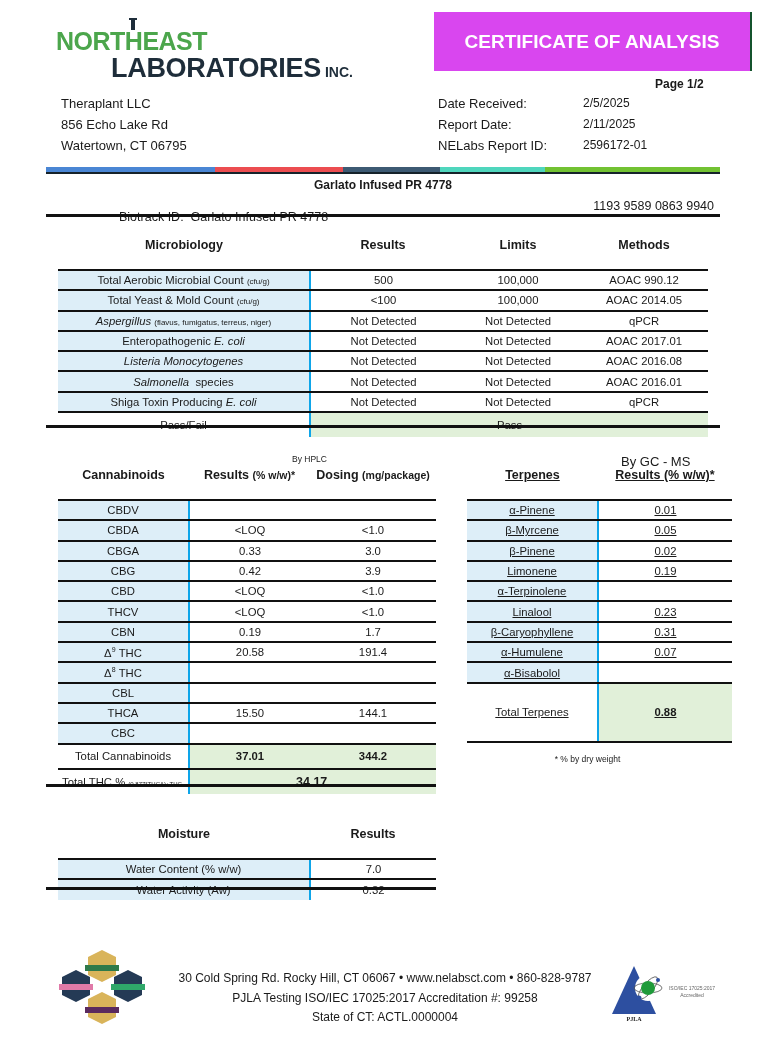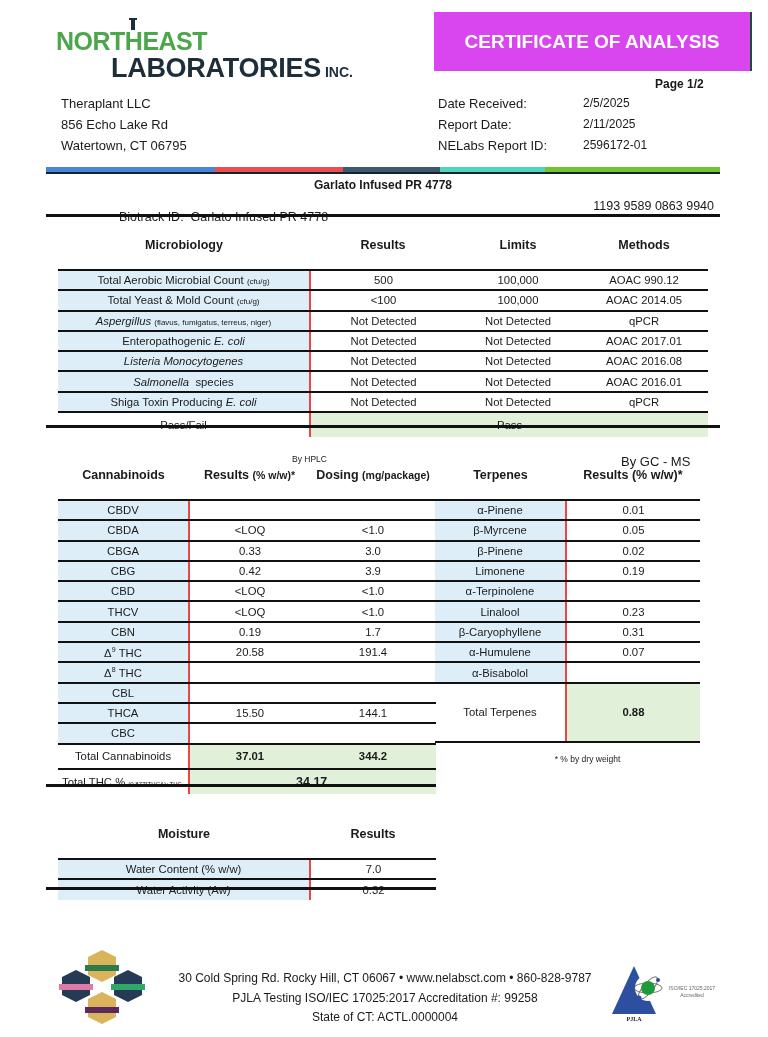--- a/index.html
+++ b/index.html
@@ -33,33 +33,33 @@
   .rule-thick { height: 3px; background: #111; }
 
   
   table { border-collapse: collapse; font-size: 11.3px; }
   td, th { text-align: center; padding: 0; height: 20.3px; }
   th { font-weight: 700; font-size: 12.5px; height: 18px; vertical-align: bottom; padding-bottom: 17px; }
   .lbl { background: #ddeef8; }
   .pass { background: #e1f0d9; text-align: center; }
   tr.rb td { border-bottom: 2px solid #111; }
   tr.hb th { border-bottom: 2px solid #111; }
-  .vsep { border-right: 2px solid #ef4444; }
+  .vsep { border-right: 2px solid #0ea5e9; }
   .small { font-size: 8px; }
   .tiny { font-size: 6px; }
   i { font-style: italic; }
 
   .micro { left: 58px; top: 238px; width: 650px; }
   .micro-bottom { left: 46px; top: 425px; width: 674px; }
 
   .cann { left: 58px; top: 468px; width: 378px; }
   .cann-bottom { left: 46px; top: 784px; width: 390px; }
   .hplc-note { left: 292px; top: 454px; font-size: 8.5px; }
 
-  .terp { left: 435px; top: 468px; width: 265px; }
+  .terp { left: 467px; top: 468px; width: 265px; text-decoration: underline; }
   .gcms-note { left: 621px; top: 454px; font-size: 13px; }
   .dry-note { left: 455px; top: 754px; width: 265px; text-align: center; font-size: 8.5px; }
 
   .moist { left: 58px; top: 827px; width: 378px; }
   .moist-bottom { left: 46px; top: 887px; width: 390px; }
 
   
   .footer-text { left: 150px; top: 969px; width: 470px; text-align: center; font-size: 12px; line-height: 19.5px; }
   .badges { left: 52px; top: 948px; width: 100px; height: 80px; }
   .pjla { left: 608px; top: 962px; width: 120px; height: 60px; }

